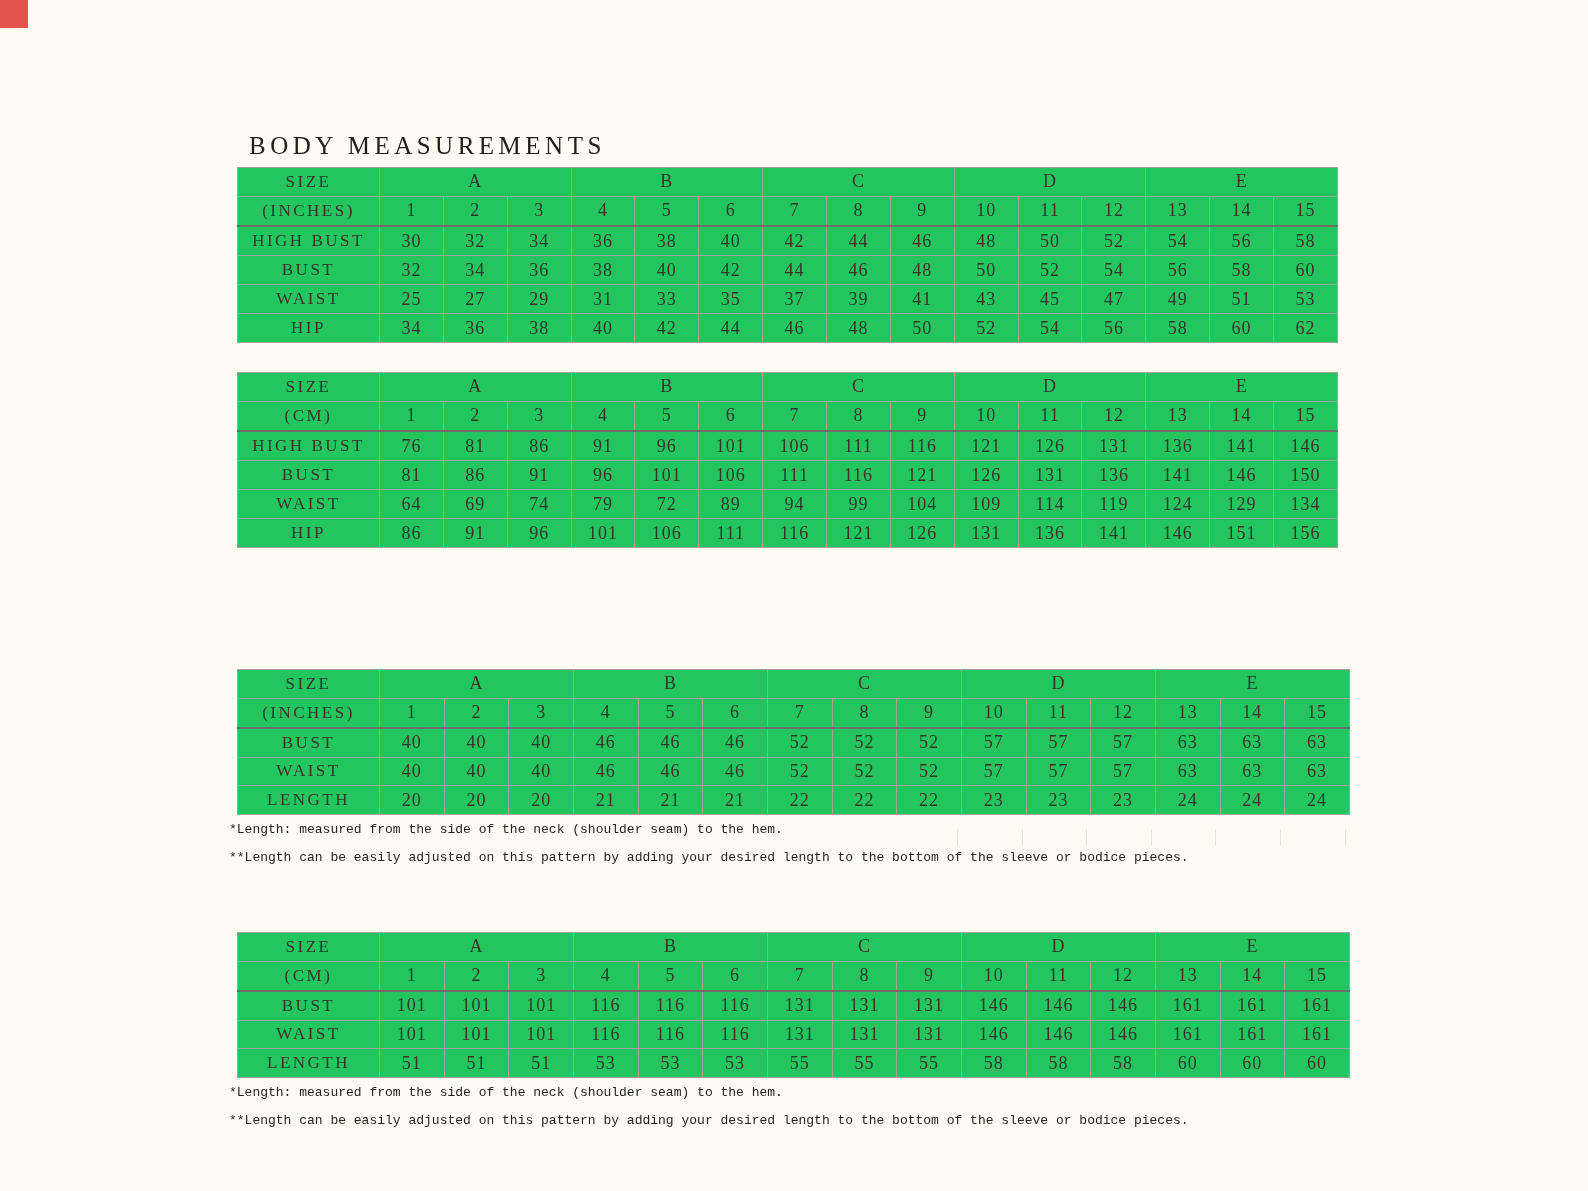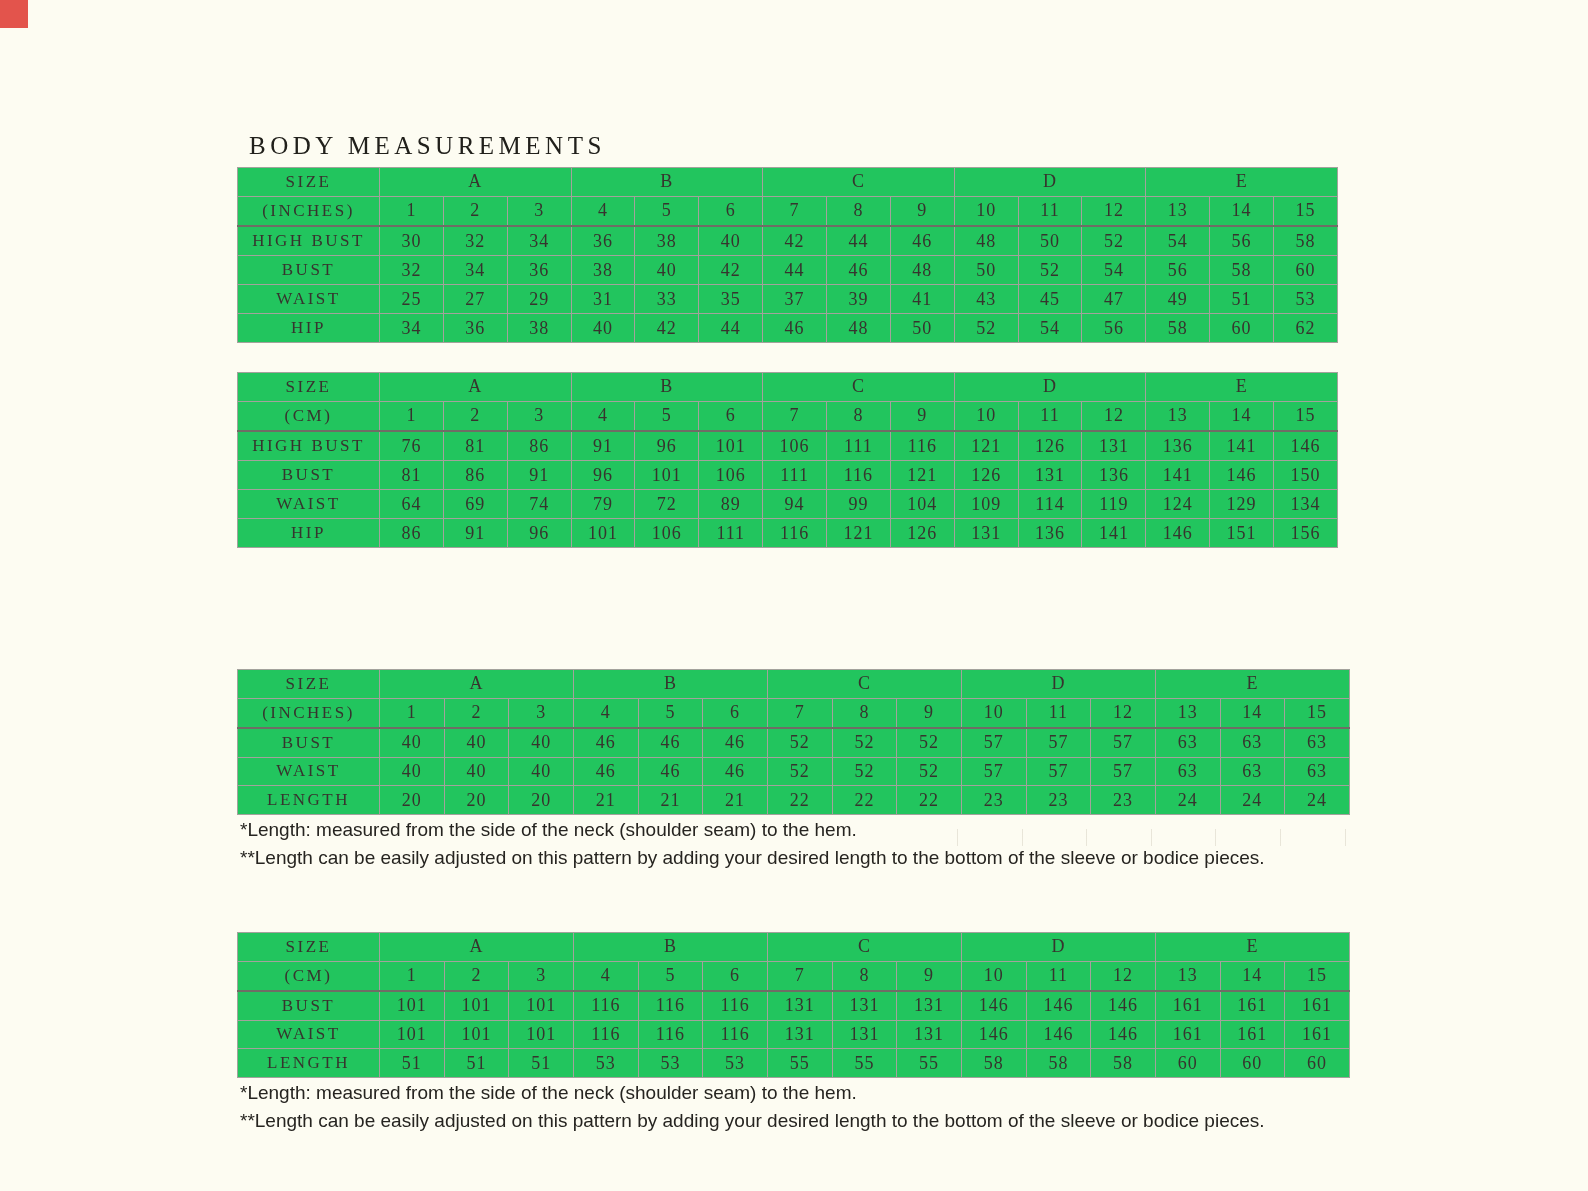--- a/index.html
+++ b/index.html
@@ -41,23 +41,23 @@
   table.size-table td{
     border:1px solid #a3a29c;
     text-align:center;vertical-align:middle;
     font-size:18px;color:#37342e;letter-spacing:1px;
     padding:0;overflow:hidden;white-space:nowrap;
   }
   table.size-table tr.units-row td{border-bottom:2px solid #6f6d65;}
   table.size-table td.lbl{font-size:17px;letter-spacing:2.5px;}
 
   .notes{
-    position:absolute;left:240px;width:1180px;
-    font-family:Liberation Sans, sans-serif;
-    font-size:19px;color:#262420;
+    position:absolute;left:229px;width:1180px;
+    font-family:Liberation Mono, monospace;
+    font-size:13px;color:#262420;
   }
   .notes p{margin:0 0 9px 0;line-height:19px;}
   .n1{top:820px;}
   .n2{top:1083px;}
 
   .ghost-row{
     position:absolute;left:957px;top:829px;width:394px;height:17px;
     opacity:.3;
     background:repeating-linear-gradient(to right,
       #b9b19e 0px,#b9b19e 1px,transparent 1px,transparent 64.6px);

